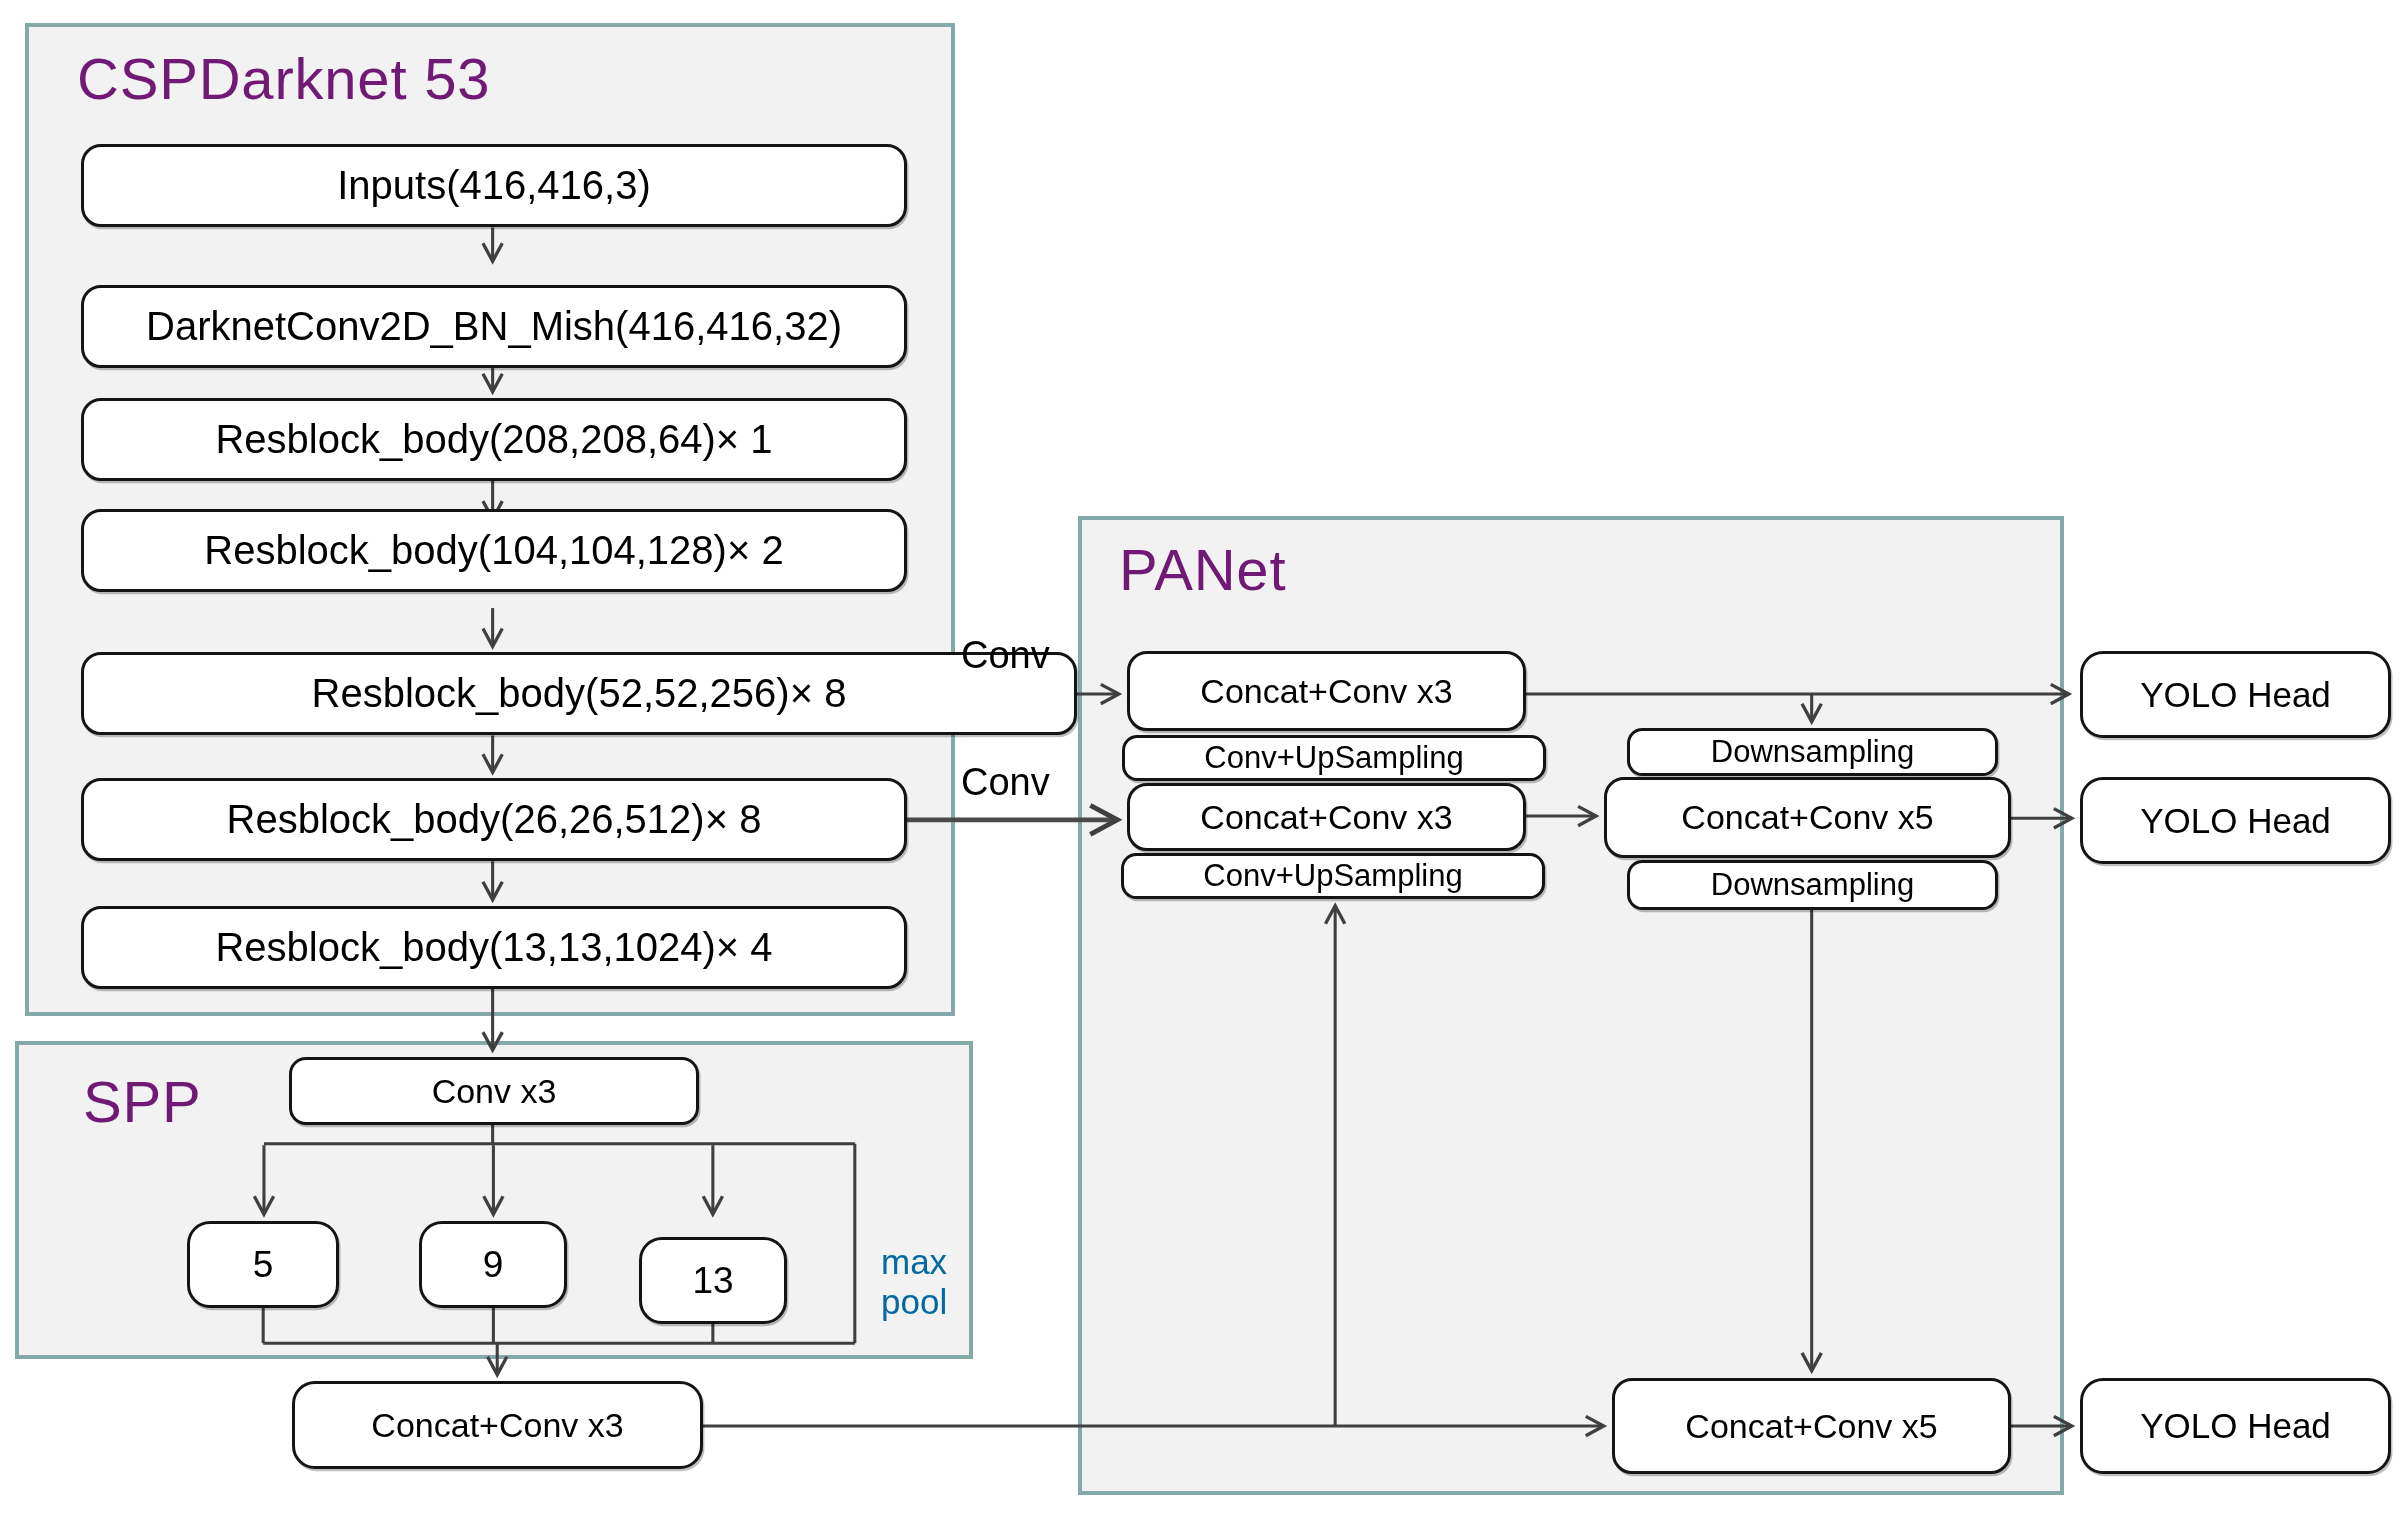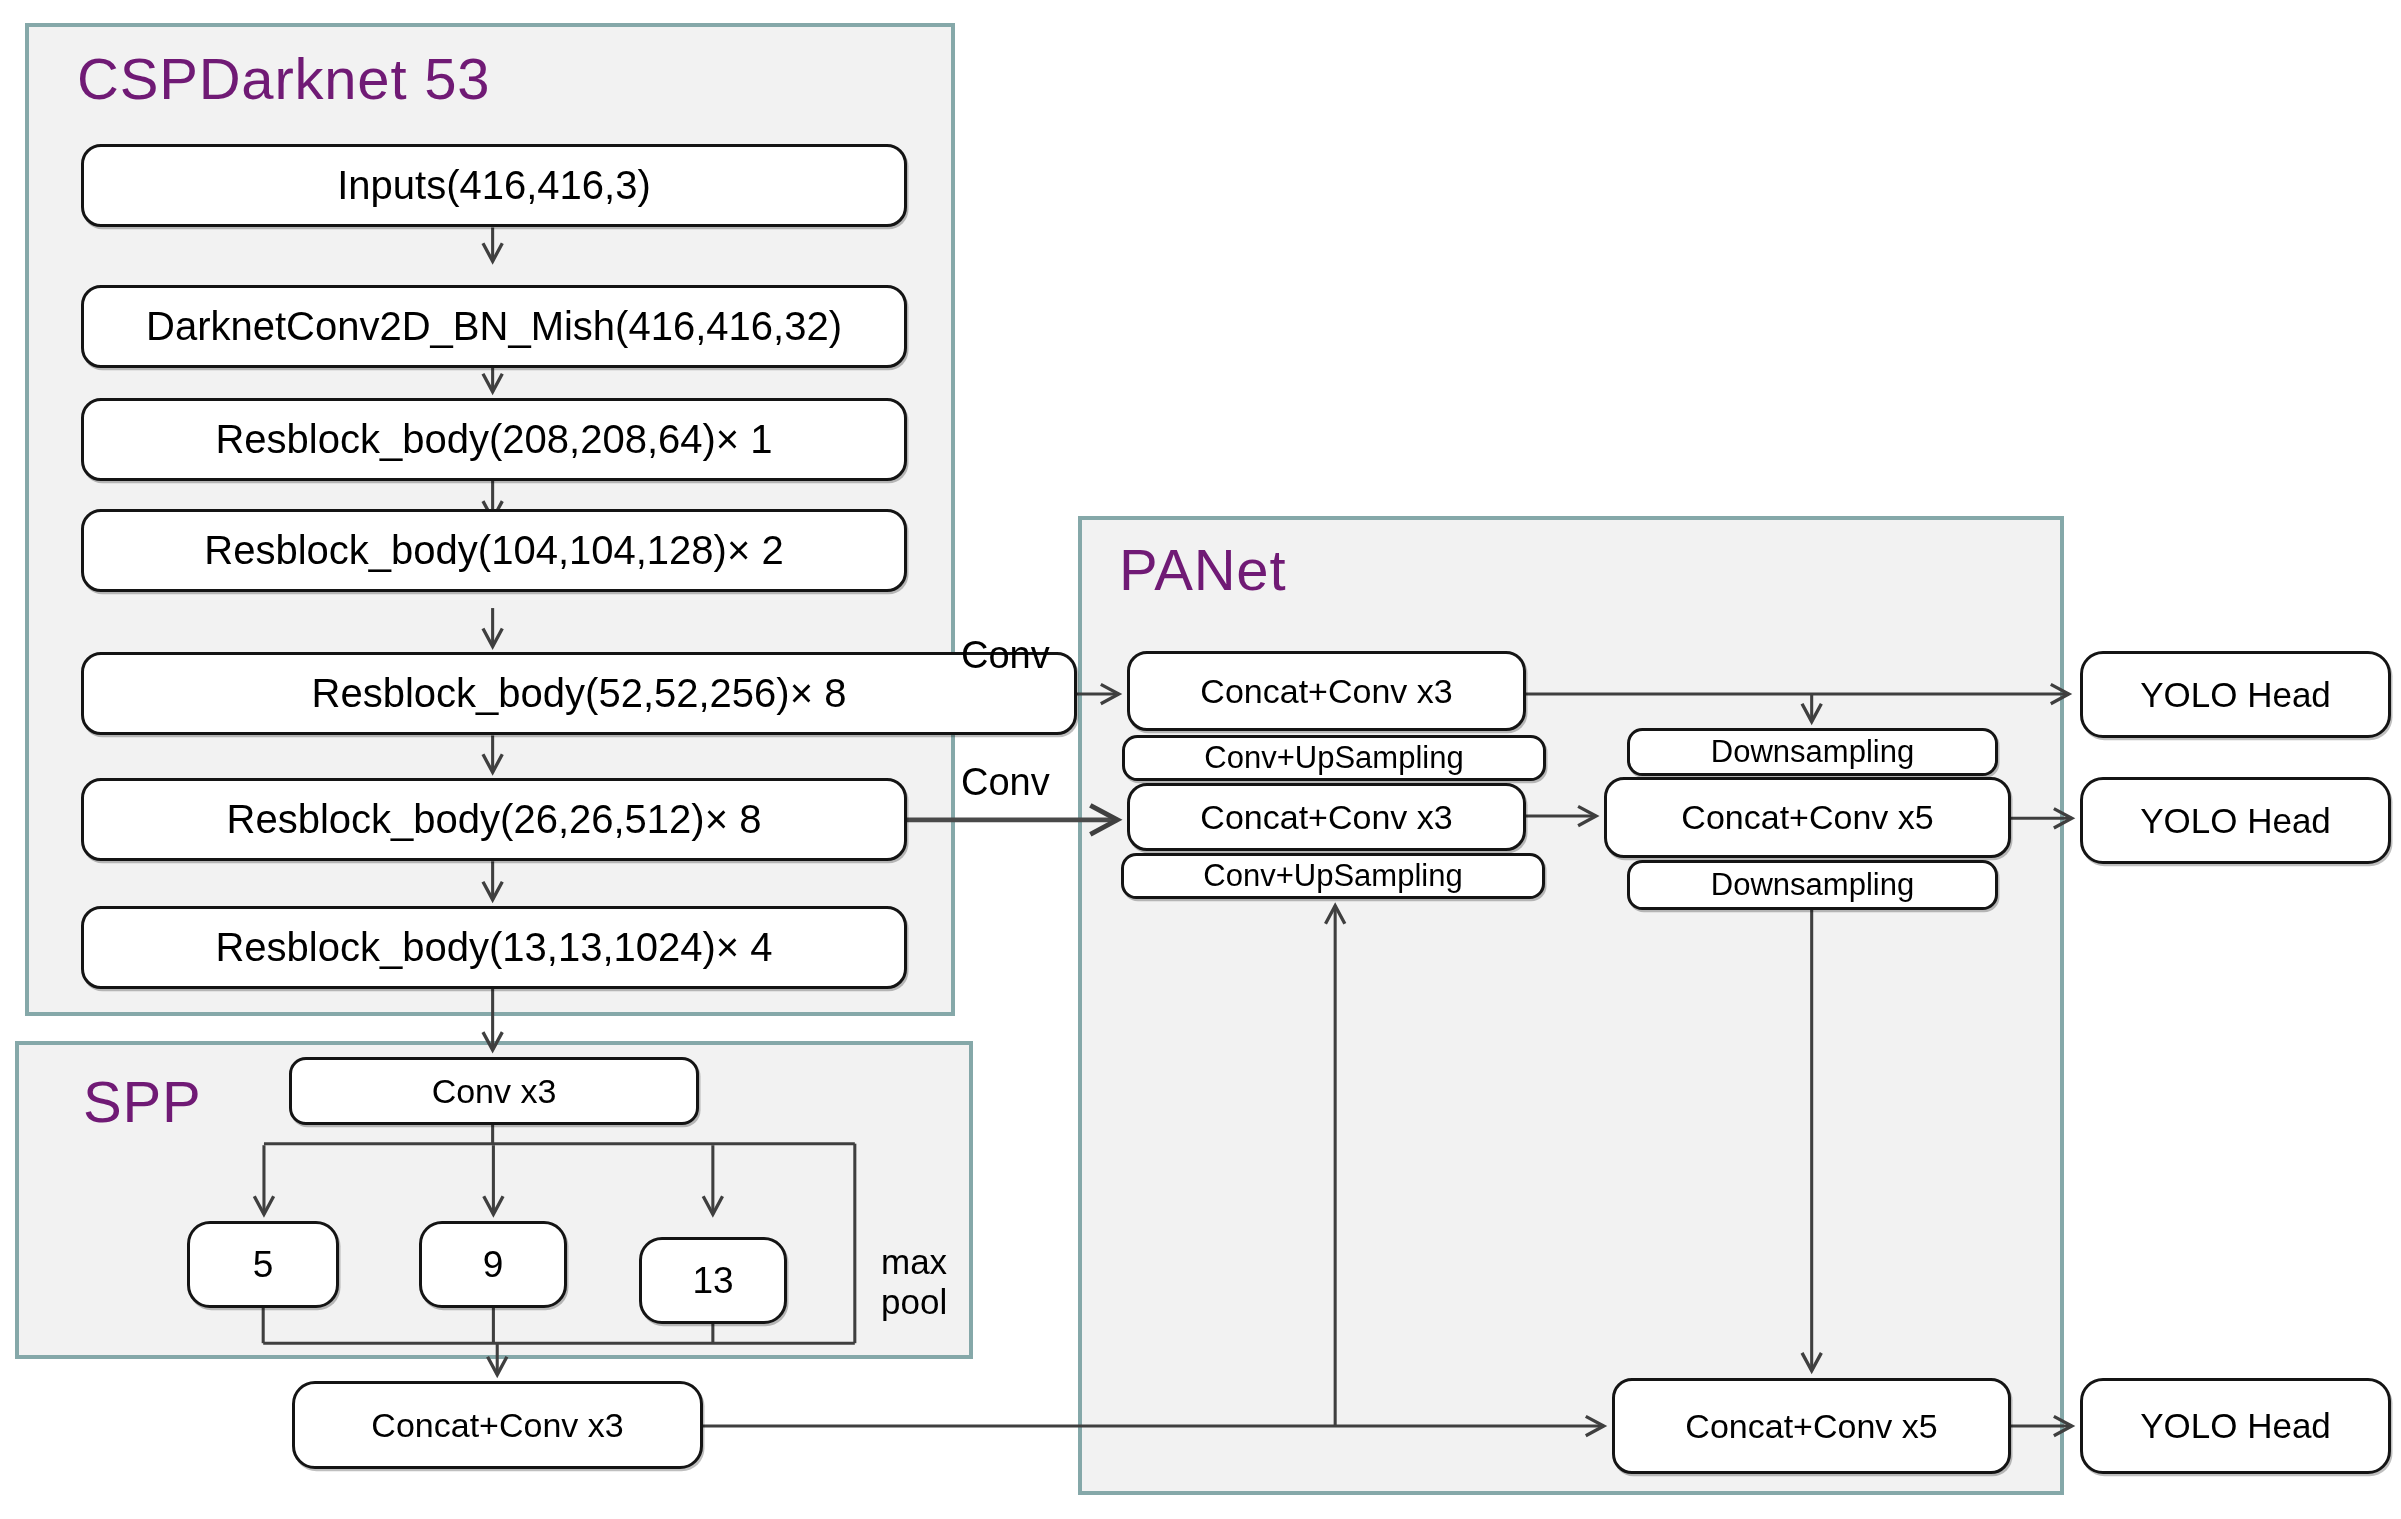--- a/index.html
+++ b/index.html
@@ -11,21 +11,21 @@
   .ln{stroke:#3f3f3f;stroke-width:4;fill:none;marker-end:url(#arr);}
   .lnp{stroke:#3f3f3f;stroke-width:4;fill:none;}
   .lnt{stroke:#4a4a4a;stroke-width:6;fill:none;marker-end:url(#arr);}
   .box{position:absolute;background:#ffffff;border:3.8px solid #141414;border-radius:20px;
        box-sizing:border-box;display:flex;align-items:center;justify-content:center;
        color:#000;z-index:2;box-shadow:1.5px 2.3px 0 rgba(0,0,0,0.25);}
   .bx-lg{font-size:40px;}
   .bx-md{font-size:34px;}
   .bx-sm{font-size:31px;border-radius:15.3px;}
   .edge-label{position:absolute;color:#000;font-size:38px;z-index:3;}
-  .mp{position:absolute;color:#000000;font-size:35px;line-height:1.15;white-space:pre-line;z-index:3;}
+  .mp{position:absolute;color:#0369a1;font-size:35px;line-height:1.15;white-space:pre-line;z-index:3;}
 </style>
 </head>
 <body>
 
 <div id="canvas">
 
   <div class="panel" style="left:25px;top:23px;width:930px;height:993px;"></div>
   <div class="panel" style="left:15.3px;top:1041px;width:958px;height:318px;"></div>
   <div class="panel" style="left:1078px;top:516px;width:986px;height:979px;"></div>
 

